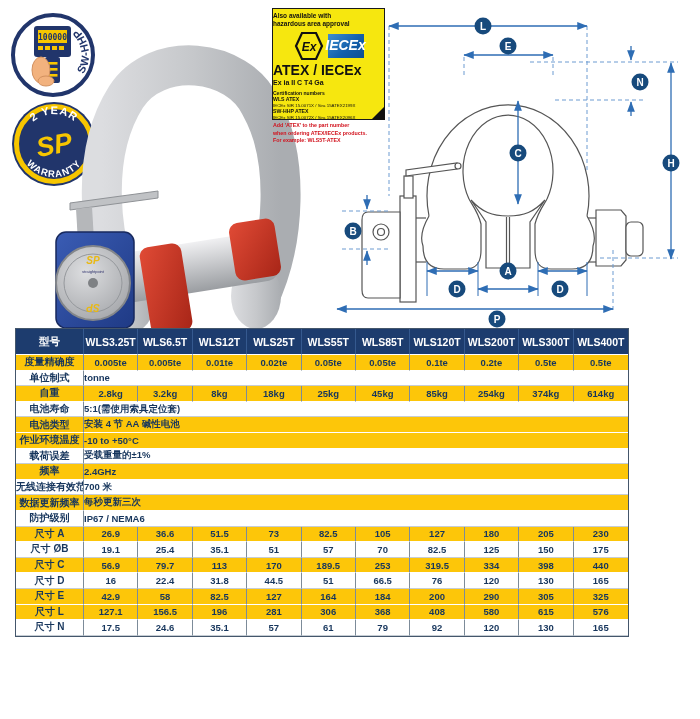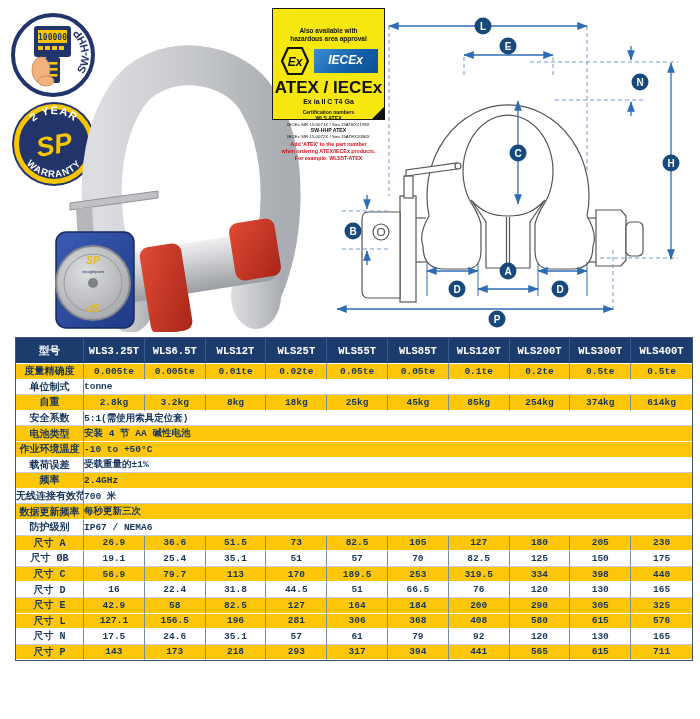--- a/index.html
+++ b/index.html
@@ -7,39 +7,39 @@
         font-family:"Liberation Sans","DejaVu Sans",sans-serif;}
   
   .hero{position:absolute;left:0;top:0;width:700px;height:334px;background:#fff;}
   .badge{position:absolute;left:10px;}
   #badge-swhhp{top:12px;}
   #badge-warranty{top:100px;}
   .photo{position:absolute;left:46px;top:2px;}
   .diagram{position:absolute;left:330px;top:0;}
   
   .atex{position:absolute;left:272px;top:8px;width:113px;height:112px;background:#f6e70f;
-        border:1px solid #1a1a1a;box-sizing:border-box;text-align:center;color:#111;
-        padding-top:18px;line-height:1.25;}
+        border:1px solid #1a1a1a;box-sizing:border-box;color:#111;
+        padding-top:3px;line-height:1.25;}
   .atex:after{content:"";position:absolute;right:-1px;bottom:-1px;width:0;height:0;
         border-left:14px solid transparent;border-bottom:14px solid #111;}
   .atex .avail{font-size:6.5px;font-weight:bold;line-height:1.3;}
   .logo-row{display:flex;justify-content:center;align-items:center;gap:4px;margin:2px 0 1px;}
   .iecex{background:linear-gradient(135deg,#3f8ed0 0%,#1461ad 55%,#0e4f92 100%);
-         color:#fff;font-style:italic;font-weight:bold;font-size:12px;width:64px;height:24px;
+         color:#fff;font-style:italic;font-weight:bold;font-size:14px;width:36px;height:24px;
          display:flex;align-items:center;justify-content:center;letter-spacing:0;}
-  .atex-title{font-size:17px;font-weight:bold;margin-top:1px;}
+  .atex-title{font-size:14px;font-weight:bold;margin-top:1px;}
   .atex-rating{font-size:7px;font-weight:bold;margin-bottom:2px;}
   .cert-head{font-size:5px;font-weight:bold;}
   .cert-name{font-size:5.2px;font-weight:bold;}
   .cert-num{font-size:4.4px;}
   .atex-note{color:#d1101b;font-size:5.3px;font-weight:bold;line-height:1.35;margin-top:2px;}
   
-  table.spec{position:absolute;left:15px;top:337px;width:678px;border-collapse:separate;
+  table.spec{position:absolute;left:15px;top:328px;width:614px;border-collapse:separate;
       border-spacing:0;table-layout:fixed;border:1px solid #44566b;
-      font-family:Liberation Mono, monospace;}
+      font-family:Liberation Sans, sans-serif;}
   table.spec col.lab{width:68px;}
   table.spec th,table.spec td{padding:0;text-align:center;overflow:hidden;white-space:nowrap;}
   table.spec thead th{background:#1d3c6e;color:#fff;font-size:10.5px;font-weight:bold;
       height:25px;border-right:1px solid #35598f;border-bottom:1px solid #fff;}
   table.spec thead th:last-child{border-right:none;}
   table.spec tbody th,table.spec tbody td{color:#17365d;height:14.6px;font-size:9.5px;
       border-right:1px solid #7c8b99;border-bottom:1px solid #c6cdd4;background:#fff;}
   table.spec tbody th{font-size:10px;font-weight:bold;}
   table.spec tbody td{font-weight:bold;}
   table.spec tbody th:last-child,table.spec tbody td:last-child{border-right:none;}
@@ -327,21 +327,21 @@
           <td>8kg</td>
           <td>18kg</td>
           <td>25kg</td>
           <td>45kg</td>
           <td>85kg</td>
           <td>254kg</td>
           <td>374kg</td>
           <td>614kg</td>
         </tr>
         <tr class="">
-          <th>安全系数</th>
+          <th>电池寿命</th>
           <td colspan="10" class="span">5:1(需使用索具定位套)</td>
         </tr>
         <tr class="hl">
           <th>电池类型</th>
           <td colspan="10" class="span">安装 4 节 AA 碱性电池</td>
         </tr>
         <tr class="hl">
           <th>作业环境温度</th>
           <td colspan="10" class="span">-10 to +50°C</td>
         </tr>
@@ -449,28 +449,15 @@
           <td>24.6</td>
           <td>35.1</td>
           <td>57</td>
           <td>61</td>
           <td>79</td>
           <td>92</td>
           <td>120</td>
           <td>130</td>
           <td>165</td>
         </tr>
-        <tr class="hl">
-          <th>尺寸 P</th>
-          <td>143</td>
-          <td>173</td>
-          <td>218</td>
-          <td>293</td>
-          <td>317</td>
-          <td>394</td>
-          <td>441</td>
-          <td>565</td>
-          <td>615</td>
-          <td>711</td>
-        </tr>
       </tbody>
   </table>
 </div>
 
 </body></html>

